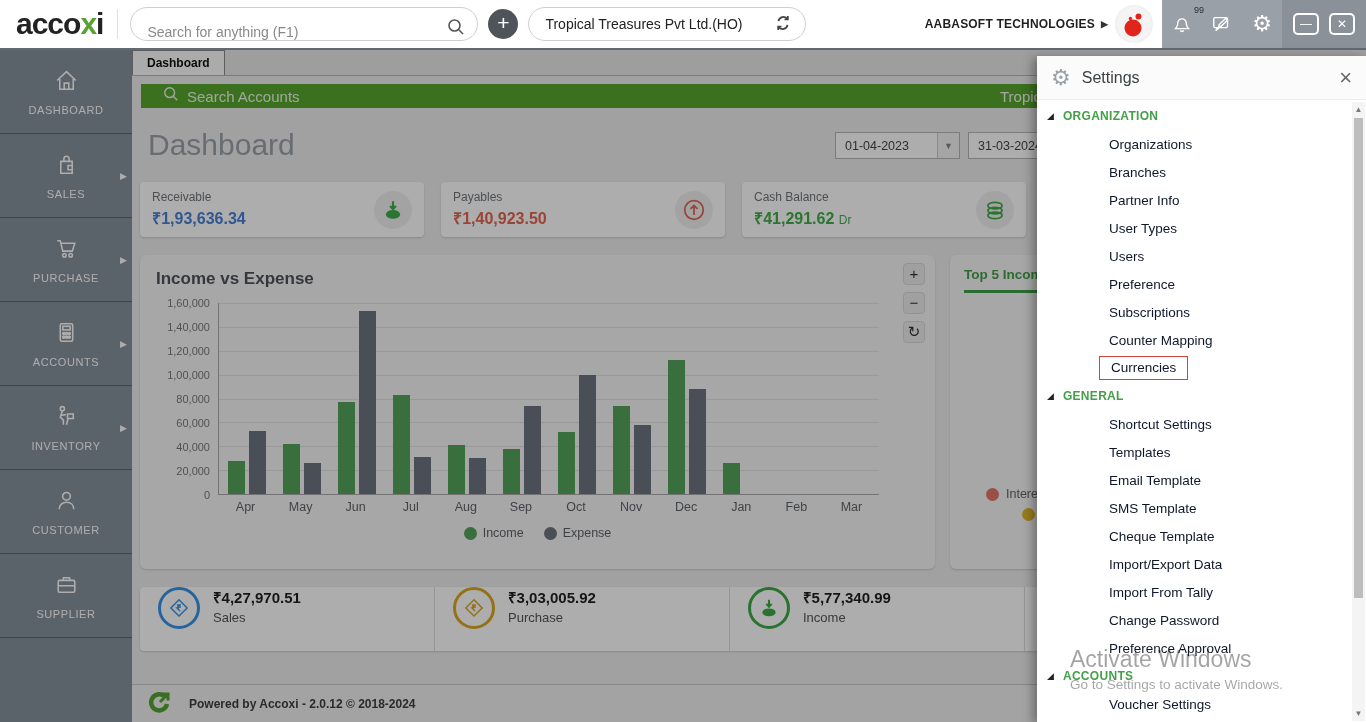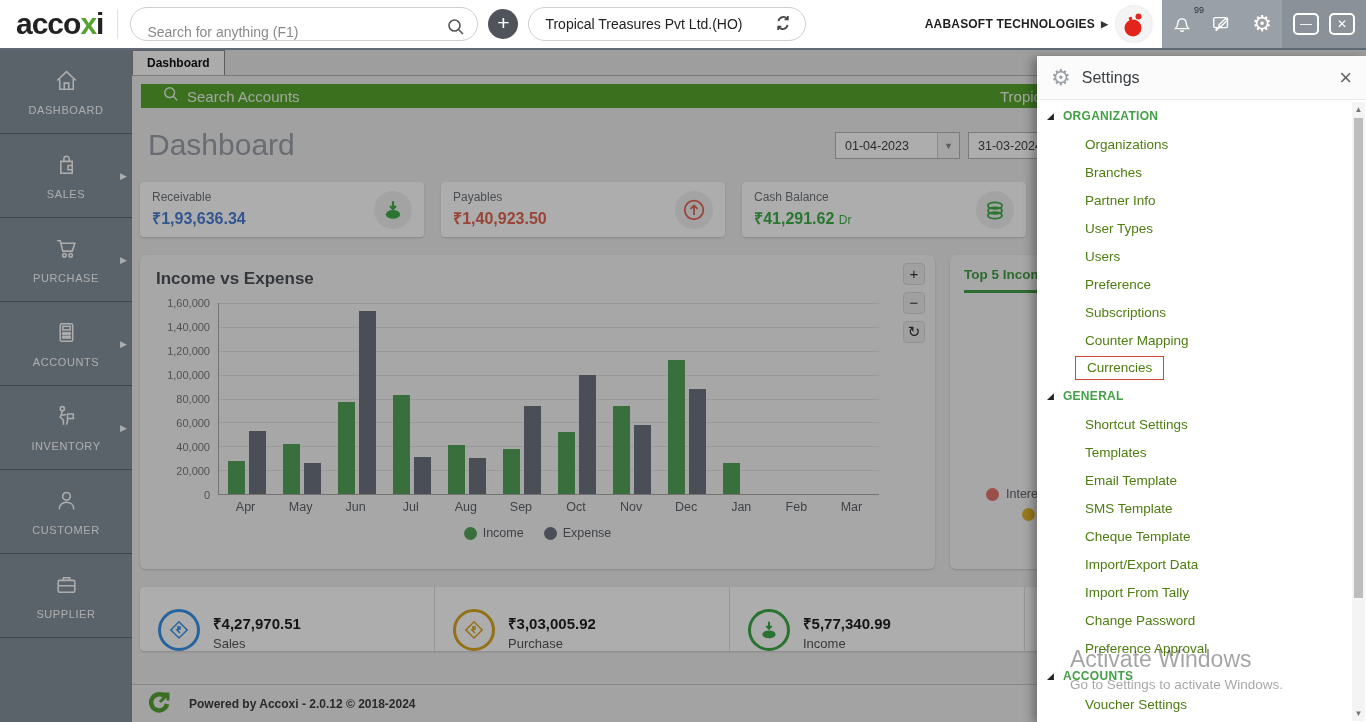--- a/index.html
+++ b/index.html
@@ -112,21 +112,21 @@
   .top5-panel { flex:1; background:#f7f7f7; border-radius:6px; position:relative;
     padding:12px 14px; box-shadow:0 1px 2px rgba(0,0,0,.15); min-width:0; }
   .top5-title { font-size:13.5px; font-weight:bold; color:#43a047; padding-bottom:8px;
     border-bottom:3px solid #43a047; white-space:nowrap; }
   .t5-leg { position:absolute; display:flex; align-items:center; gap:7px; font-size:12.5px;
     color:#5f6368; white-space:nowrap; }
   .t5-dot { width:13px; height:13px; border-radius:50%; }
 
   .summary-bar { margin-top:18px; height:64px; width:1202px; background:#fff; border-radius:4px;
     display:flex; align-items:center; box-shadow:0 1px 2px rgba(0,0,0,.15); }
-  .sum-seg { width:295px; height:100%; display:flex; align-items:flex-end; padding-left:18px;
+  .sum-seg { width:295px; height:100%; display:flex; align-items:flex-start; padding-left:18px;
     border-right:1px solid #ddd; }
   .sum-ring { width:42px; height:42px; border-radius:50%; border:3px solid; display:flex;
     align-items:center; justify-content:center; margin-right:13px; }
   .sum-val { font-size:15px; font-weight:bold; color:#1f1f1f; margin-bottom:3px; }
   .sum-lbl { font-size:13px; color:#555; }
 
   .footer { height:38px; background:#f0f0f0; border-top:1px solid #c9c9c9; display:flex;
     align-items:center; padding-left:16px; gap:17px; }
   .footer-text { font-size:12px; font-weight:bold; color:#3e3e3e; }
 
@@ -137,21 +137,21 @@
     background:#fbfbfb; border-bottom:1px solid #ececec; }
   .sp-gear { font-size:22px; color:#9aa0a6; }
   .sp-title { font-size:16px; color:#3c4043; margin-left:11px; }
   .sp-close { margin-left:auto; font-size:22px; color:#666; line-height:1; }
   .sp-list { position:absolute; top:44px; left:0; right:14px; bottom:0; padding-top:2px;
     overflow:hidden; }
   .sp-section { height:28px; display:flex; align-items:center; padding-left:10px; }
   .sp-section .tri { font-size:9px; color:#222; margin-right:9px; }
   .sp-section .sec-name { font-size:12px; font-weight:bold; color:#43a047; letter-spacing:.3px; }
   .sp-item { height:28px; display:flex; align-items:center; padding-left:48px; }
-  .sp-item .item-lbl { font-size:13.5px; color:#4d7c0f; }
+  .sp-item .item-lbl { font-size:13.5px; color:#0f172a;margin-left:24px; }
   .sp-item.hl { padding-left:38px; }
   .sp-item.hl .item-lbl { border:1px solid #d0453a; padding:3px 11px 4px; }
   .sp-scroll { position:absolute; top:46px; right:1px; bottom:1px; width:13px; background:#f4f4f4; }
   .sp-scroll .sa { position:absolute; left:0; right:0; text-align:center; font-size:8px; color:#777; }
   .sp-scroll .thumb { position:absolute; left:2px; width:9px; top:16px; height:480px;
     background:#bdbdbd; }
 
   
   .watermark { position:absolute; left:1070px; top:646px; z-index:90; pointer-events:none;
     color:rgba(0,0,0,0.36); }

